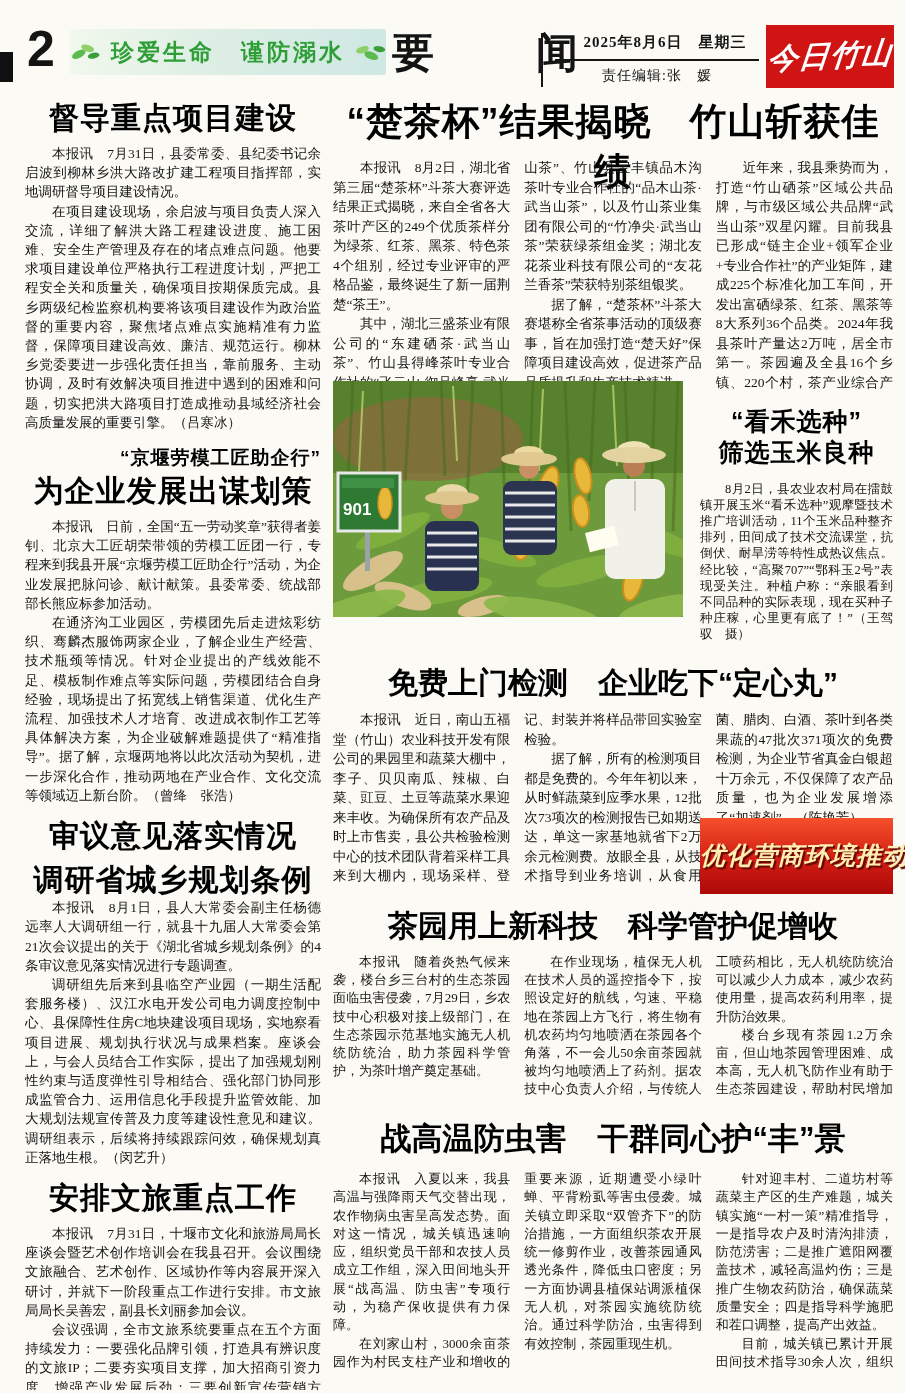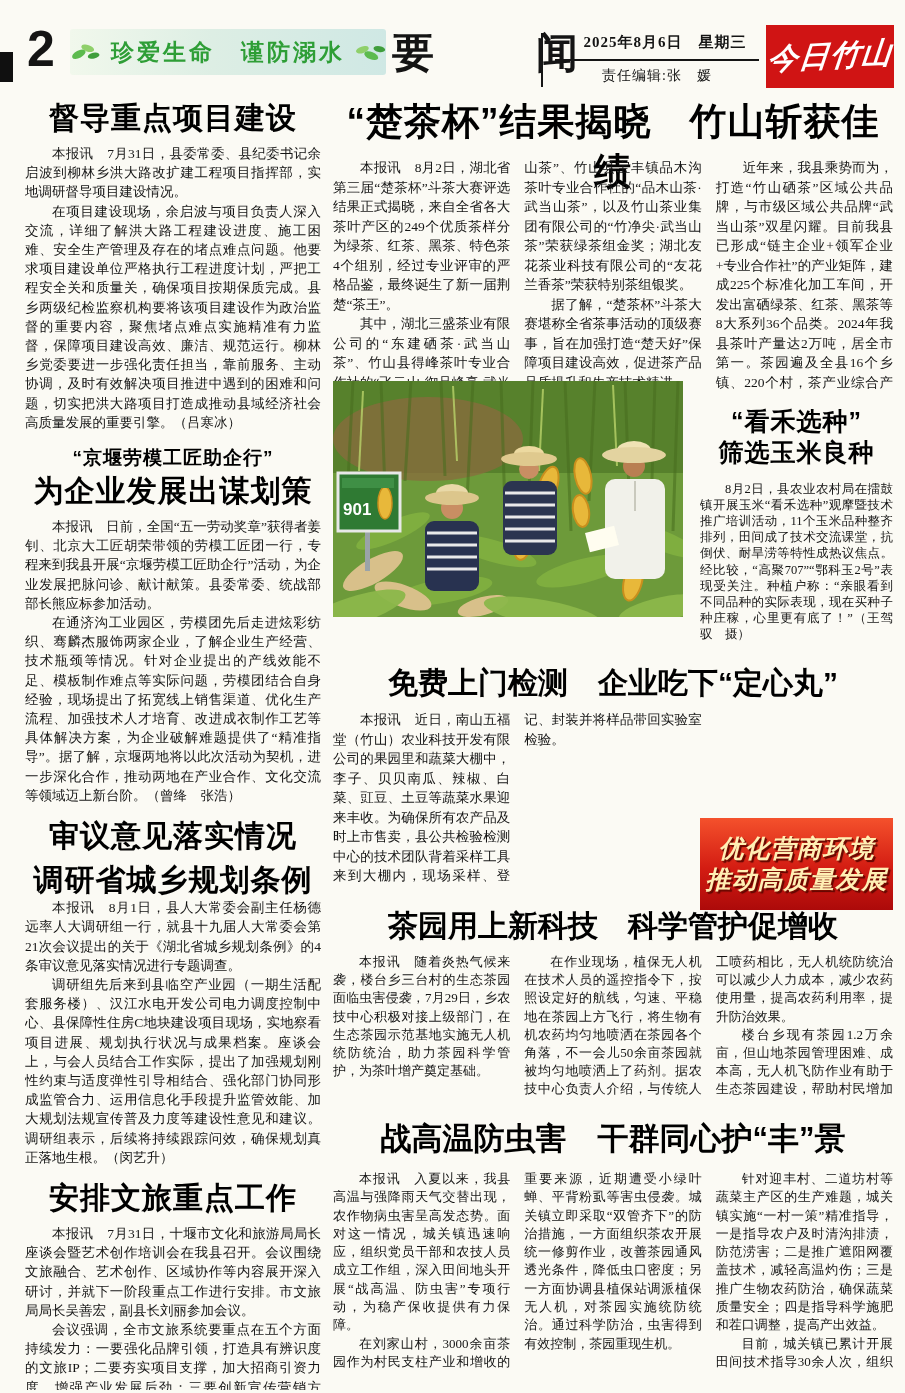--- a/index.html
+++ b/index.html
@@ -43,21 +43,21 @@
     color:#fff; font-family:"DejaVu Serif",serif; font-style:italic; font-weight:bold;
     font-size:30px; letter-spacing:1px; transform:skewX(-8deg) rotate(-3deg); white-space:nowrap;
   }
   
   .h-title { font-family:"Liberation Sans",sans-serif; font-weight:bold; text-align:center; color:#000; }
   .body-text p { text-indent:2em; text-align:justify; }
   
   #left-col { position:absolute; left:25px; top:100px; width:296px; height:1290px; overflow:hidden; }
   #left-col article { margin-bottom:13px; }
   #left-col .h-title.big { font-size:30px; line-height:1.2; margin-bottom:8px; letter-spacing:1px; }
-  #left-col .kicker { font-size:19px; margin-bottom:2px; letter-spacing:1px; }
+  #left-col .kicker { font-size:19px; margin-bottom:2px; letter-spacing:1px;text-align:right; }
   #left-col .body-text { font-size:13.5px; line-height:19.2px; }
   
   .main-title { position:absolute; left:333px; top:97px; width:560px; font-size:37px; letter-spacing:1px; }
   .cols {
     position:absolute; left:333px; width:560px;
     column-count:3; column-gap:14px; column-fill:auto; overflow:hidden;
     font-size:13.5px; line-height:19.5px;
   }
   #main-cols { top:158px; height:240px; }
   
@@ -65,23 +65,23 @@
   #photo svg { display:block; width:100%; height:100%; }
   
   #corn-article { position:absolute; left:700px; top:406px; width:193px; }
   #corn-article .h-title { font-size:25px; line-height:1.25; letter-spacing:1px; }
   #corn-article .body-text { margin-top:12px; font-size:12.5px; line-height:16.2px; }
   
   #inspect-title { position:absolute; left:333px; top:663px; width:560px; font-size:30px; }
   #inspect-cols { top:710px; height:180px; font-size:13.5px; line-height:19.5px; }
   
   #red-banner {
-    position:absolute; left:700px; top:818px; width:193px; height:92px;
+    position:absolute; left:700px; top:818px; width:193px; height:76px;
     background:linear-gradient(180deg,#f4512c 0%, #d31c12 55%, #ac0a0a 100%);
-    display:flex; flex-direction:column; align-items:center; justify-content:center;
+    display:flex; align-items:center; 
   }
   #red-banner div {
     font-family:"Liberation Sans",sans-serif; font-weight:bold; font-style:italic;
     font-size:25px; line-height:1.25; color:#ffefb4; letter-spacing:1px; white-space:nowrap;
     text-shadow:1px 1px 0 #7a0b00, 2px 2px 1px #5c0600;
   }
   
   #teatech-title { position:absolute; left:333px; top:906px; width:560px; font-size:30px; }
   #teatech-cols { top:953px; height:158px; font-size:13px; line-height:18.2px; }
   
@@ -273,20 +273,21 @@
     <div class="h-title">“看禾选种”</div>
     <div class="h-title">筛选玉米良种</div>
     <div class="body-text">
       <p>8月2日，县农业农村局在擂鼓镇开展玉米“看禾选种”观摩暨技术推广培训活动，11个玉米品种整齐排列，田间成了技术交流课堂，抗倒伏、耐旱涝等特性成热议焦点。经比较，“高聚707”“鄂科玉2号”表现受关注。种植户称：“亲眼看到不同品种的实际表现，现在买种子种庄稼，心里更有底了！”（王驾驭　摄）</p>
     </div>
   </div>
 
   <div id="inspect-title" class="h-title">免费上门检测　企业吃下“定心丸”</div>
   <div id="inspect-cols" class="cols body-text">
     <p>本报讯　近日，南山五福堂（竹山）农业科技开发有限公司的果园里和蔬菜大棚中，李子、贝贝南瓜、辣椒、白菜、豇豆、土豆等蔬菜水果迎来丰收。为确保所有农产品及时上市售卖，县公共检验检测中心的技术团队背着采样工具来到大棚内，现场采样、登记、封装并将样品带回实验室检验。</p>
+    <p>据了解，所有的检测项目都是免费的。今年年初以来，从时鲜蔬菜到应季水果，12批次73项次的检测报告已如期送达，单这一家基地就省下2万余元检测费。放眼全县，从技术指导到业务培训，从食用菌、腊肉、白酒、茶叶到各类果蔬的47批次371项次的免费检测，为企业节省真金白银超十万余元，不仅保障了农产品质量，也为企业发展增添了“加速剂”。（陈艳芳）</p>
   </div>
 
   <div id="red-banner">
     <div>优化营商环境</div>
     <div>推动高质量发展</div>
   </div>
 
   <div id="teatech-title" class="h-title">茶园用上新科技　科学管护促增收</div>
   <div id="teatech-cols" class="cols body-text">
     <p>本报讯　随着炎热气候来袭，楼台乡三台村的生态茶园面临虫害侵袭，7月29日，乡农技中心积极对接上级部门，在生态茶园示范基地实施无人机统防统治，助力茶园科学管护，为茶叶增产奠定基础。</p>

